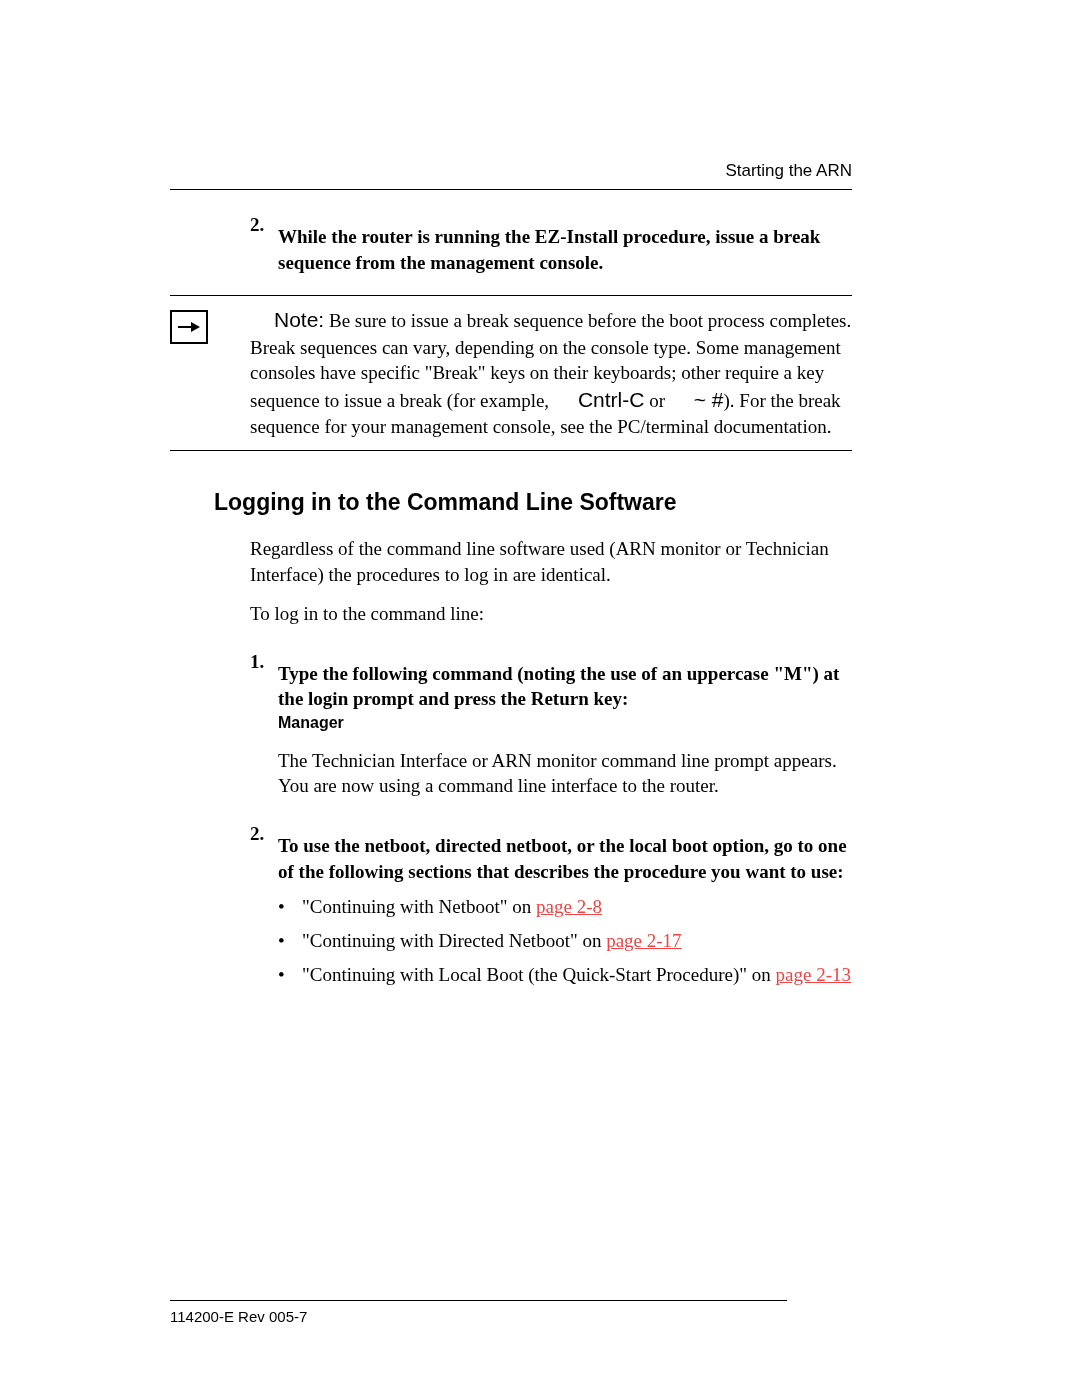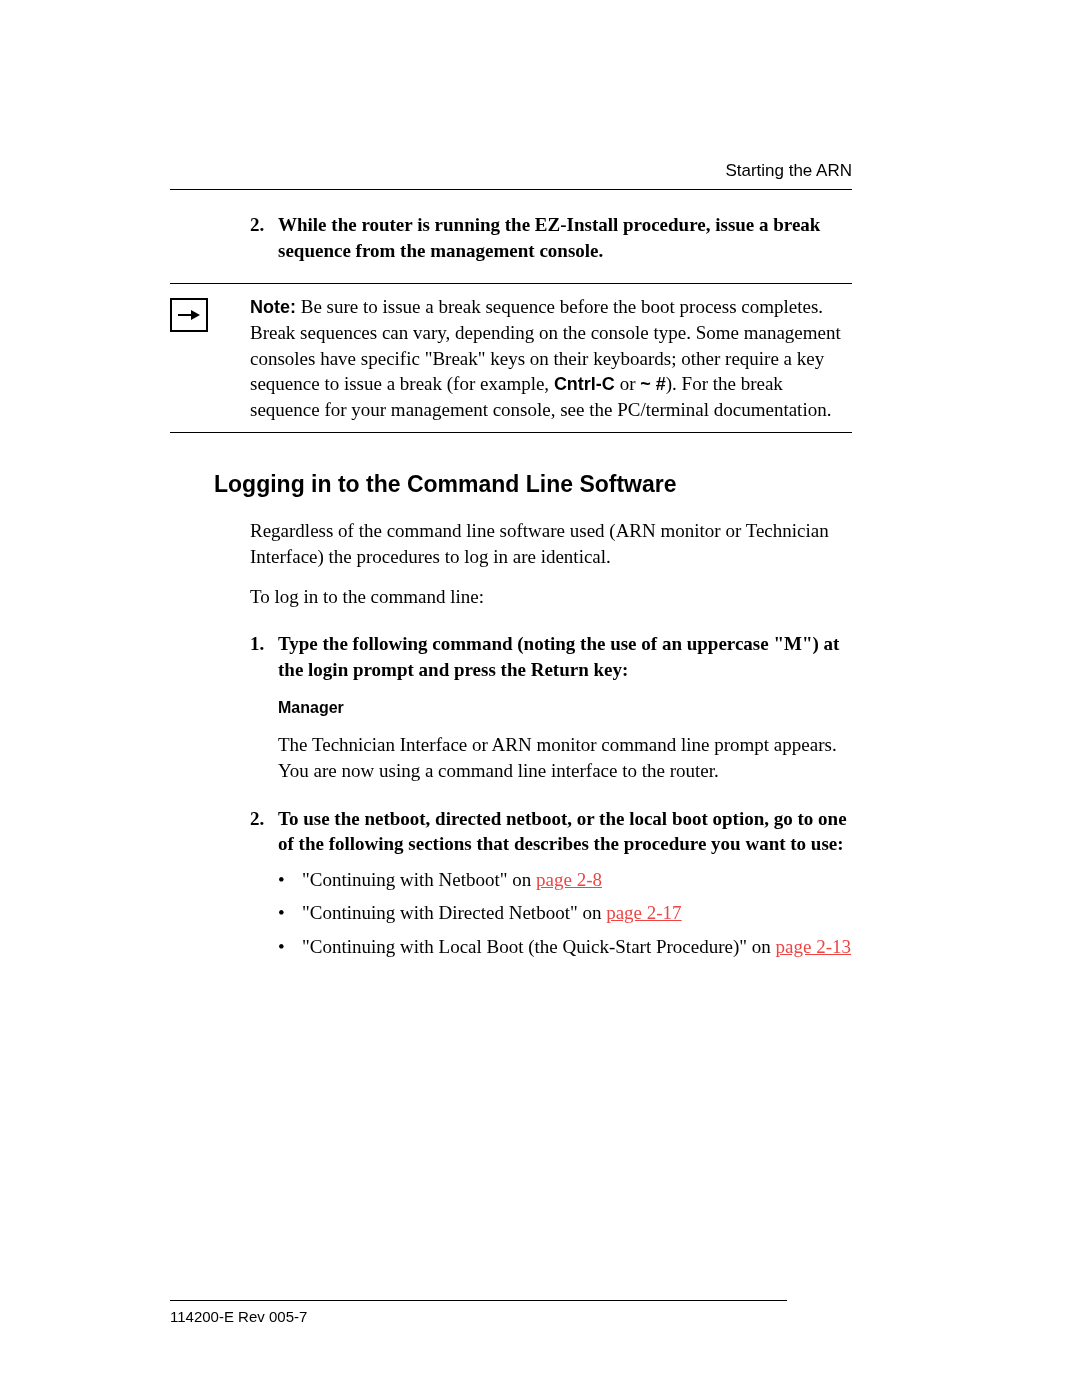--- a/index.html
+++ b/index.html
@@ -36,20 +36,21 @@
     display: flex;
     margin-top: 22px;
   }
   .step-num {
     font-weight: bold;
     width: 28px;
     flex-shrink: 0;
   }
   .step-body {
     flex: 1;
+    margin-top: 12px;
   }
   .bold { font-weight: bold; }
   .step-after {
     margin-left: 28px;
     margin-top: 14px;
   }
   .note-box {
     margin-top: 20px;
     border-top: 1px solid #000;
     border-bottom: 1px solid #000;
@@ -79,28 +80,28 @@
     font-size: 23px;
     margin-top: 36px;
     margin-bottom: 18px;
     margin-left: 44px;
   }
   .para {
     margin-top: 14px;
   }
   .sans-bold {
     font-family: Arial, Helvetica, sans-serif;
-    font-weight: bold;
-    font-size: 18px;
+    font-weight: normal;
+    font-size: 21px;
+    margin-left: 24px;
   }
   .manager {
     font-family: Arial, Helvetica, sans-serif;
     font-weight: bold;
     font-size: 16px;
-    margin-top: 14px;
     margin-left: 28px;
   }
   .bullets {
     margin-left: 28px;
     margin-top: 10px;
   }
   .bullet {
     display: flex;
     margin-top: 8px;
   }

